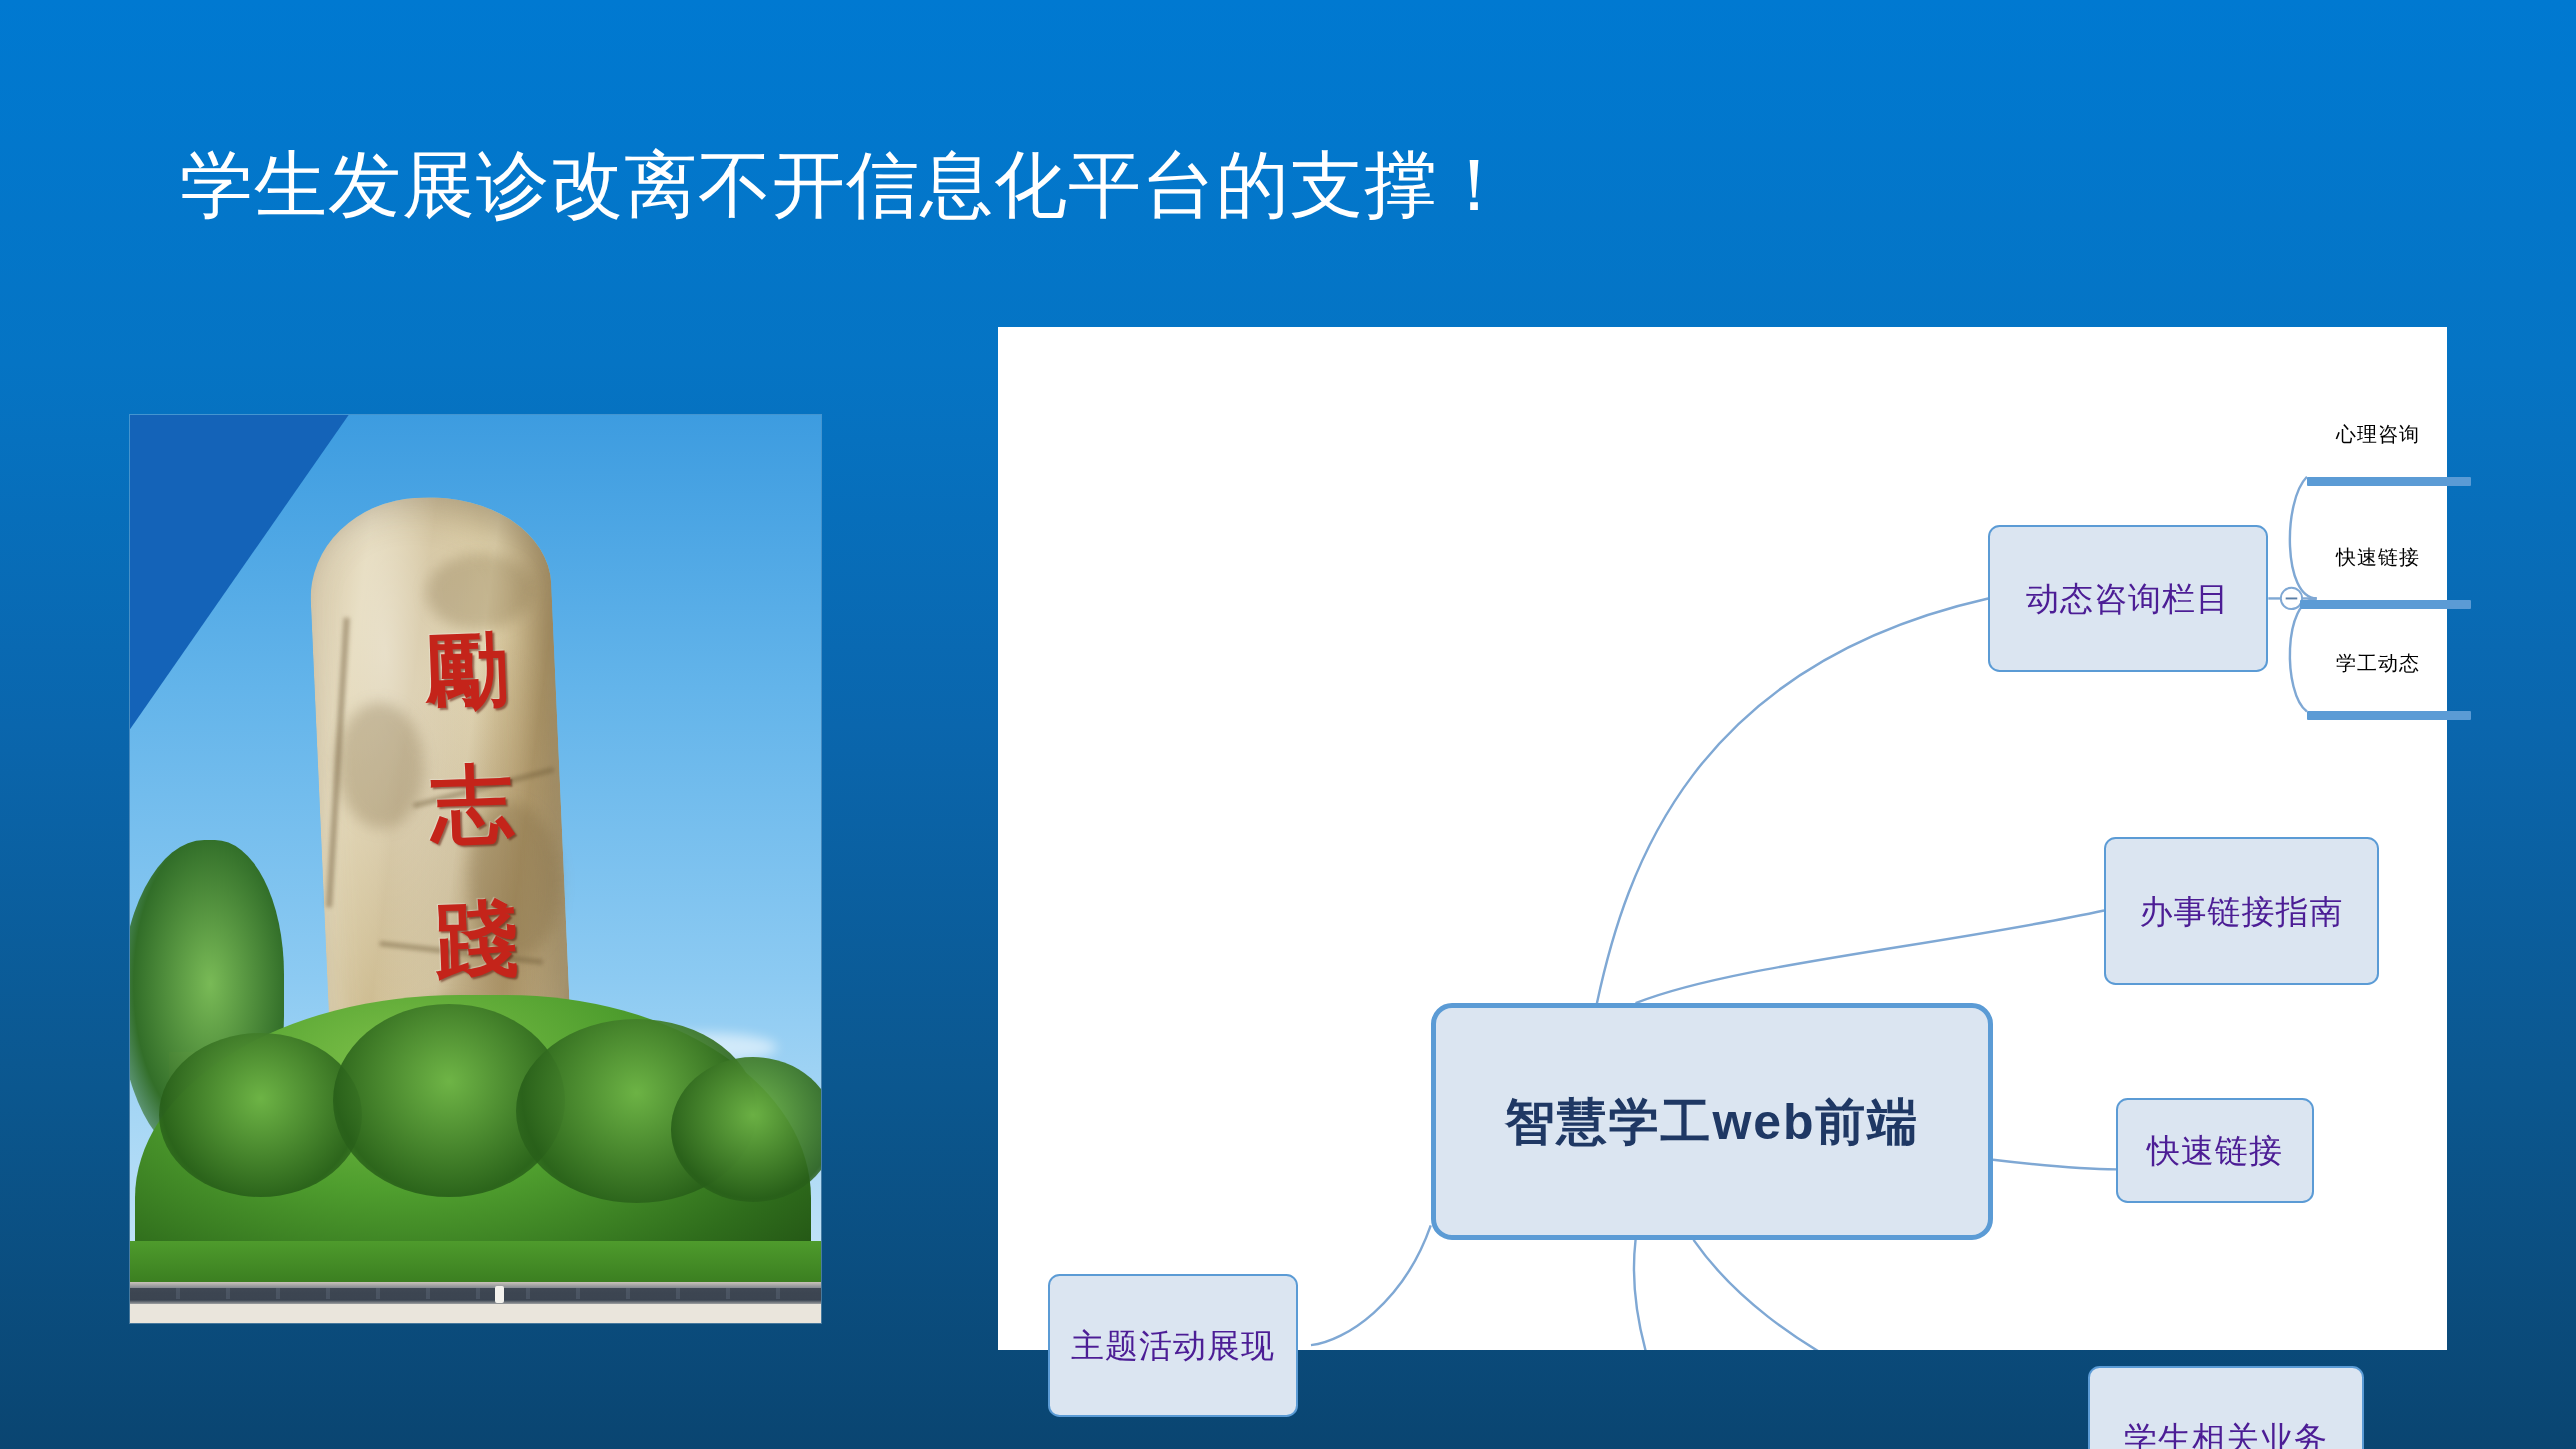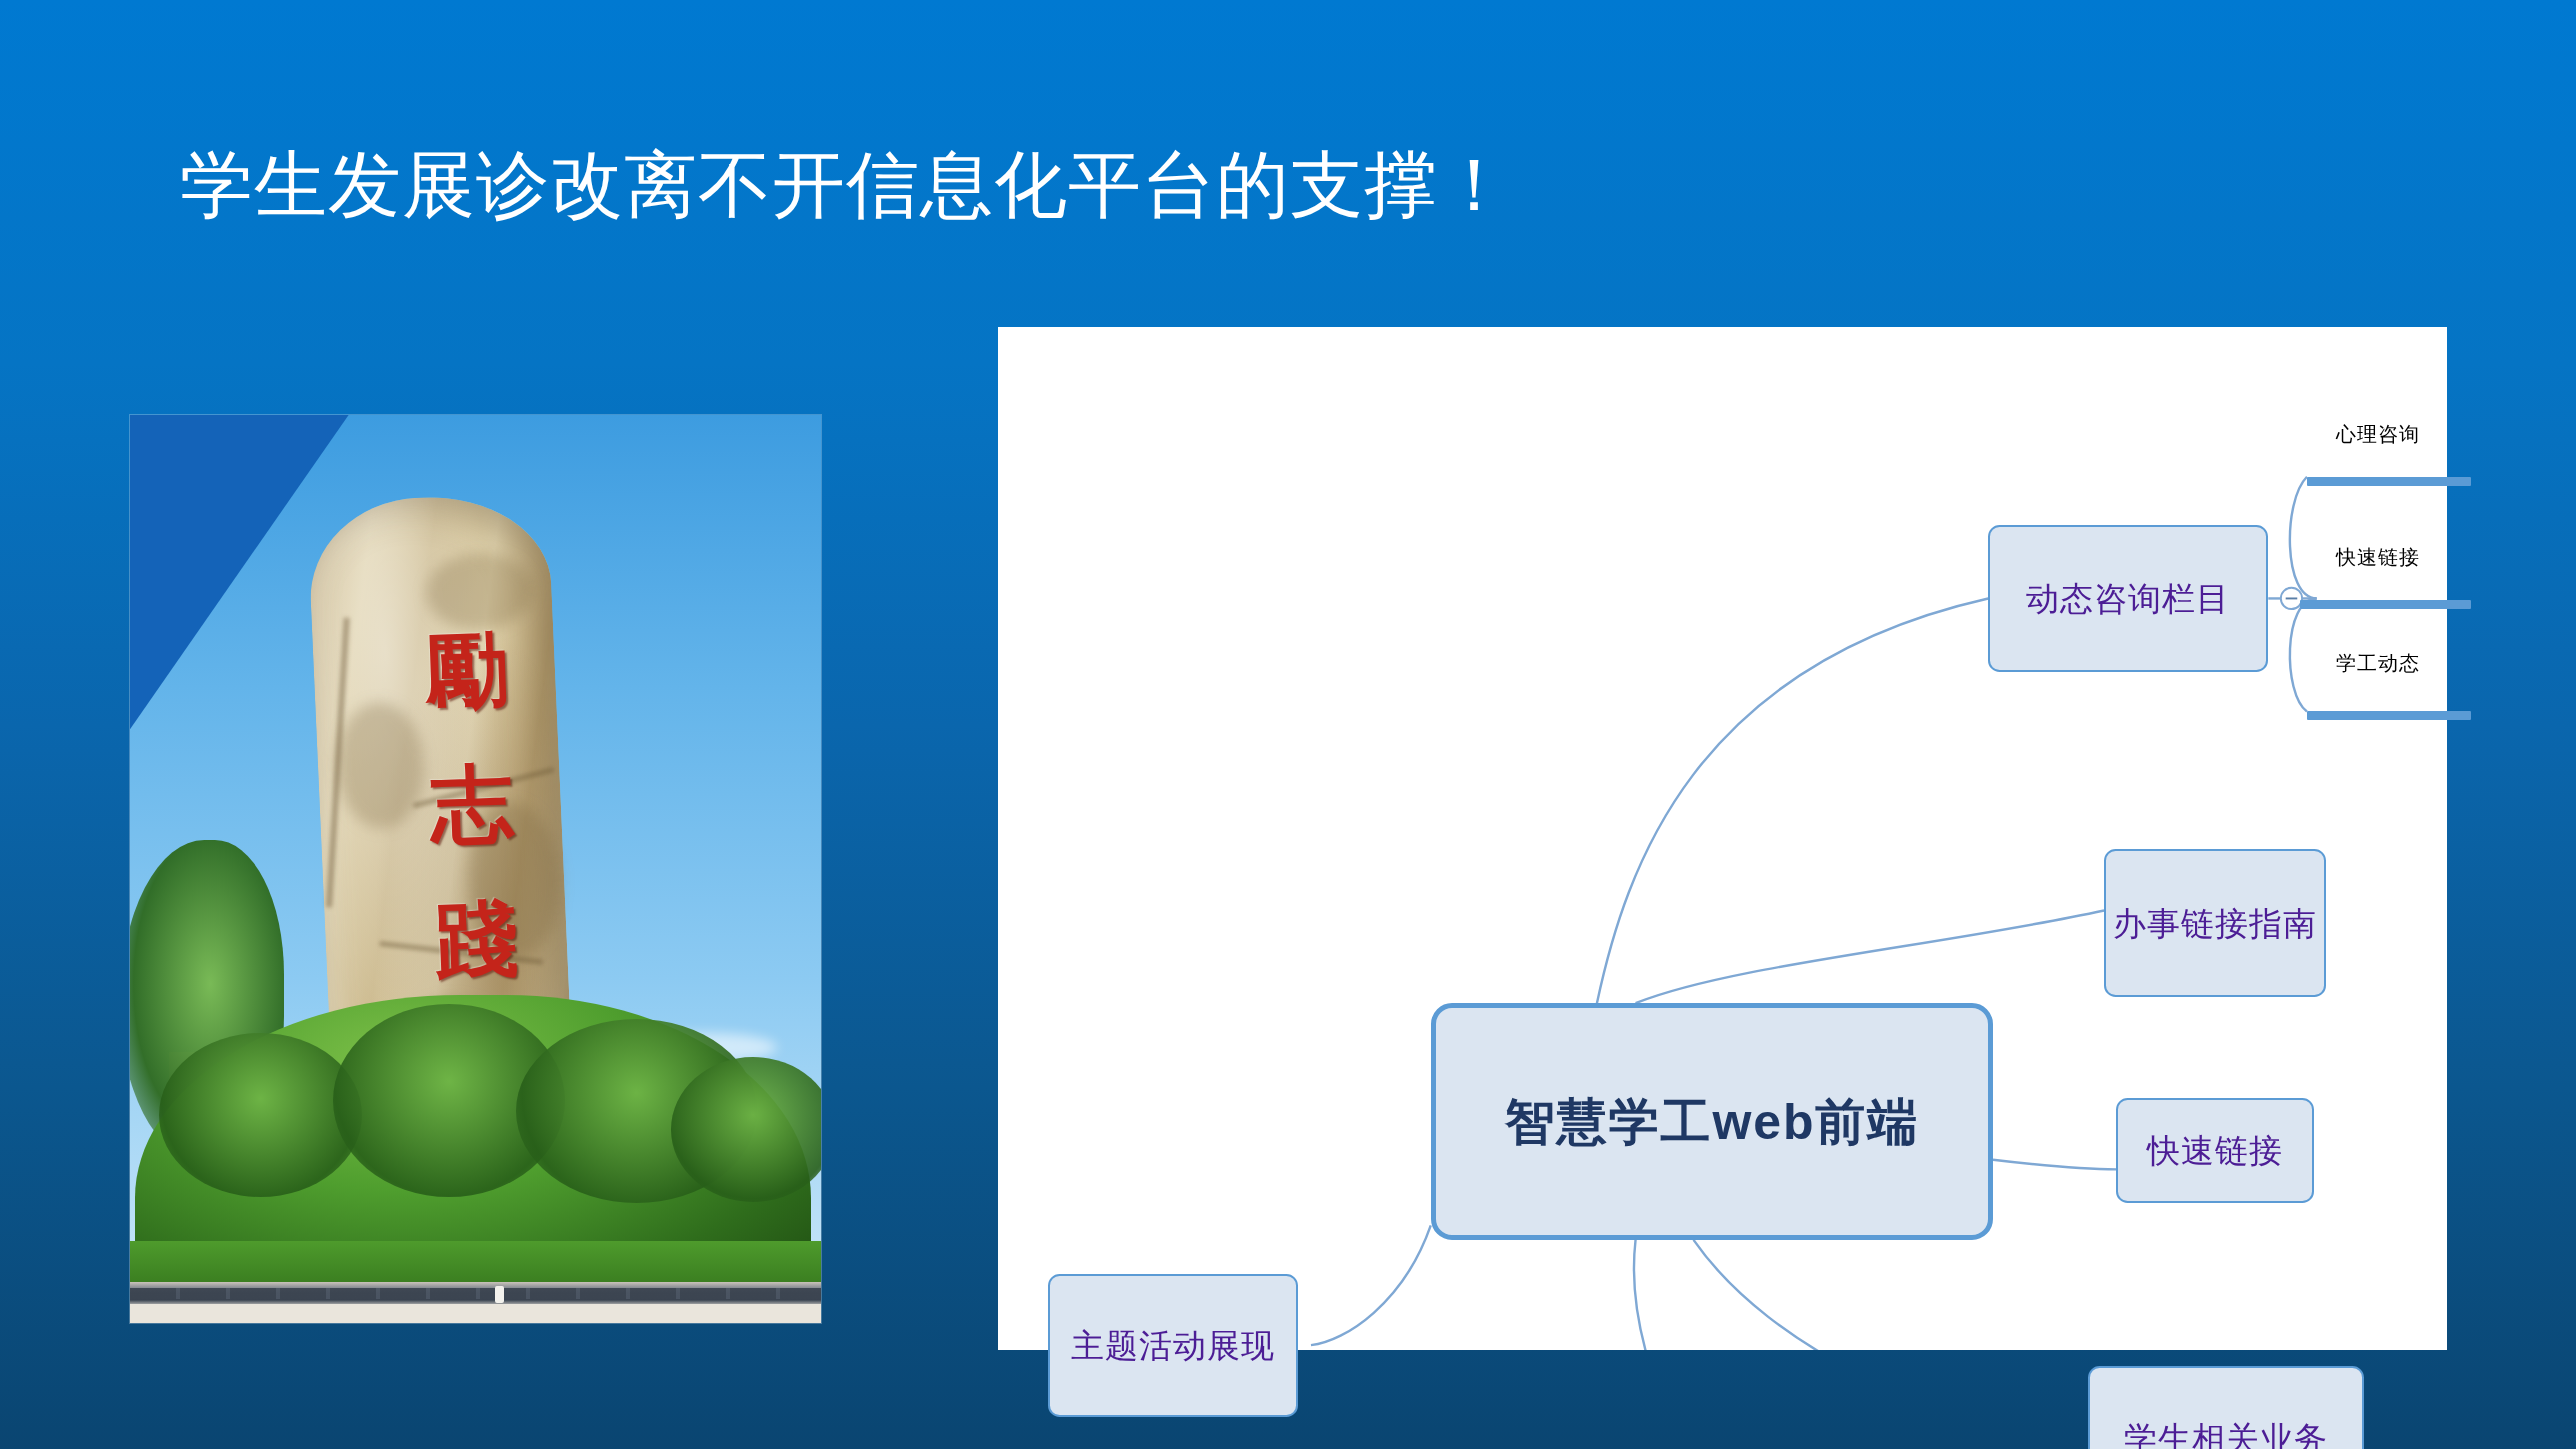--- a/index.html
+++ b/index.html
@@ -196,21 +196,21 @@
     left: 433px; top: 676px;
     width: 562px; height: 237px;
     border-width: 5.8px;
     border-radius: 21px;
     font-size: 50px;
     font-weight: bold;
     color: #1f3864;
     letter-spacing: 1.9px;
   }
   #node-dongtai  { left: 990px; top: 198px;  width: 280px; height: 147px; }
-  #node-banshi   { left: 1106px; top: 522px;  width: 222px; height: 148px; }
+  #node-banshi   { left: 1106px; top: 510px;  width: 275px; height: 148px; }
   #node-kuaisu   { left: 1118px; top: 771px;  width: 198px; height: 105px; }
   #node-xuesheng { left: 1090px; top: 1039px; width: 276px; height: 145px; }
   #node-zhuti    { left: 50px;   top: 947px;  width: 250px; height: 143px; }
 
   .subnode {
     position: absolute;
     color: #000000;
     font-size: 20px;
     line-height: 1;
     white-space: nowrap;

